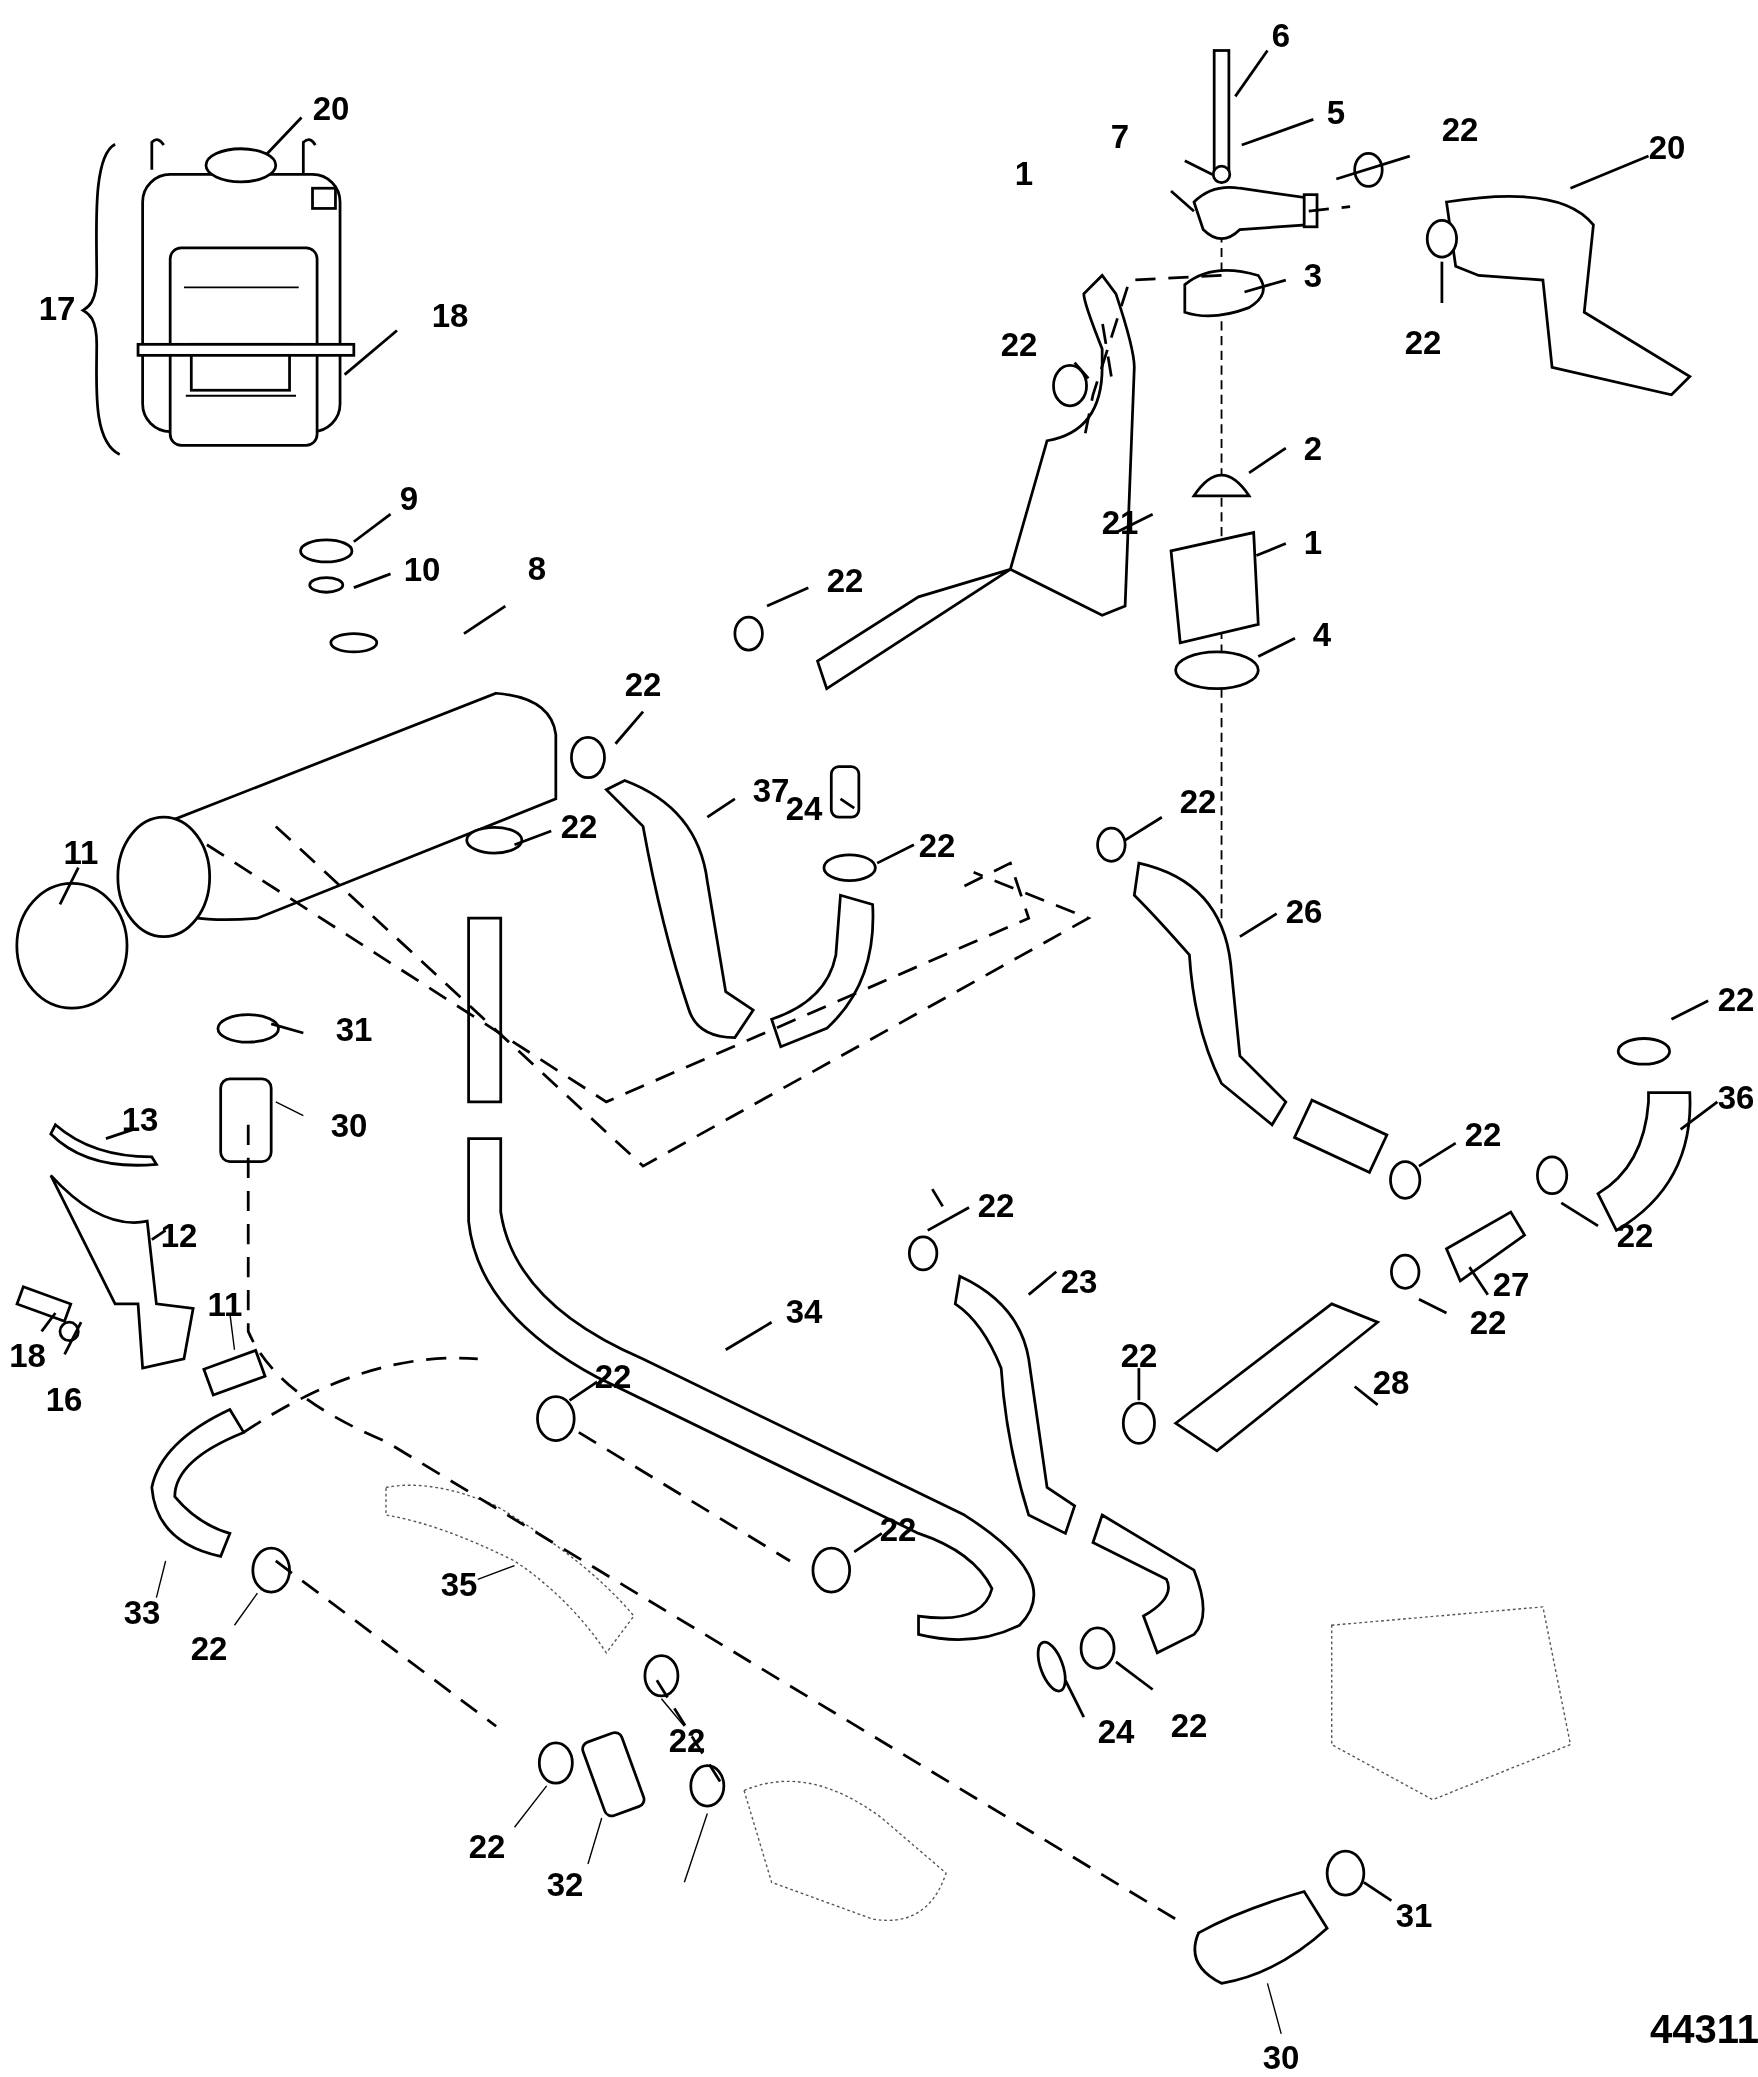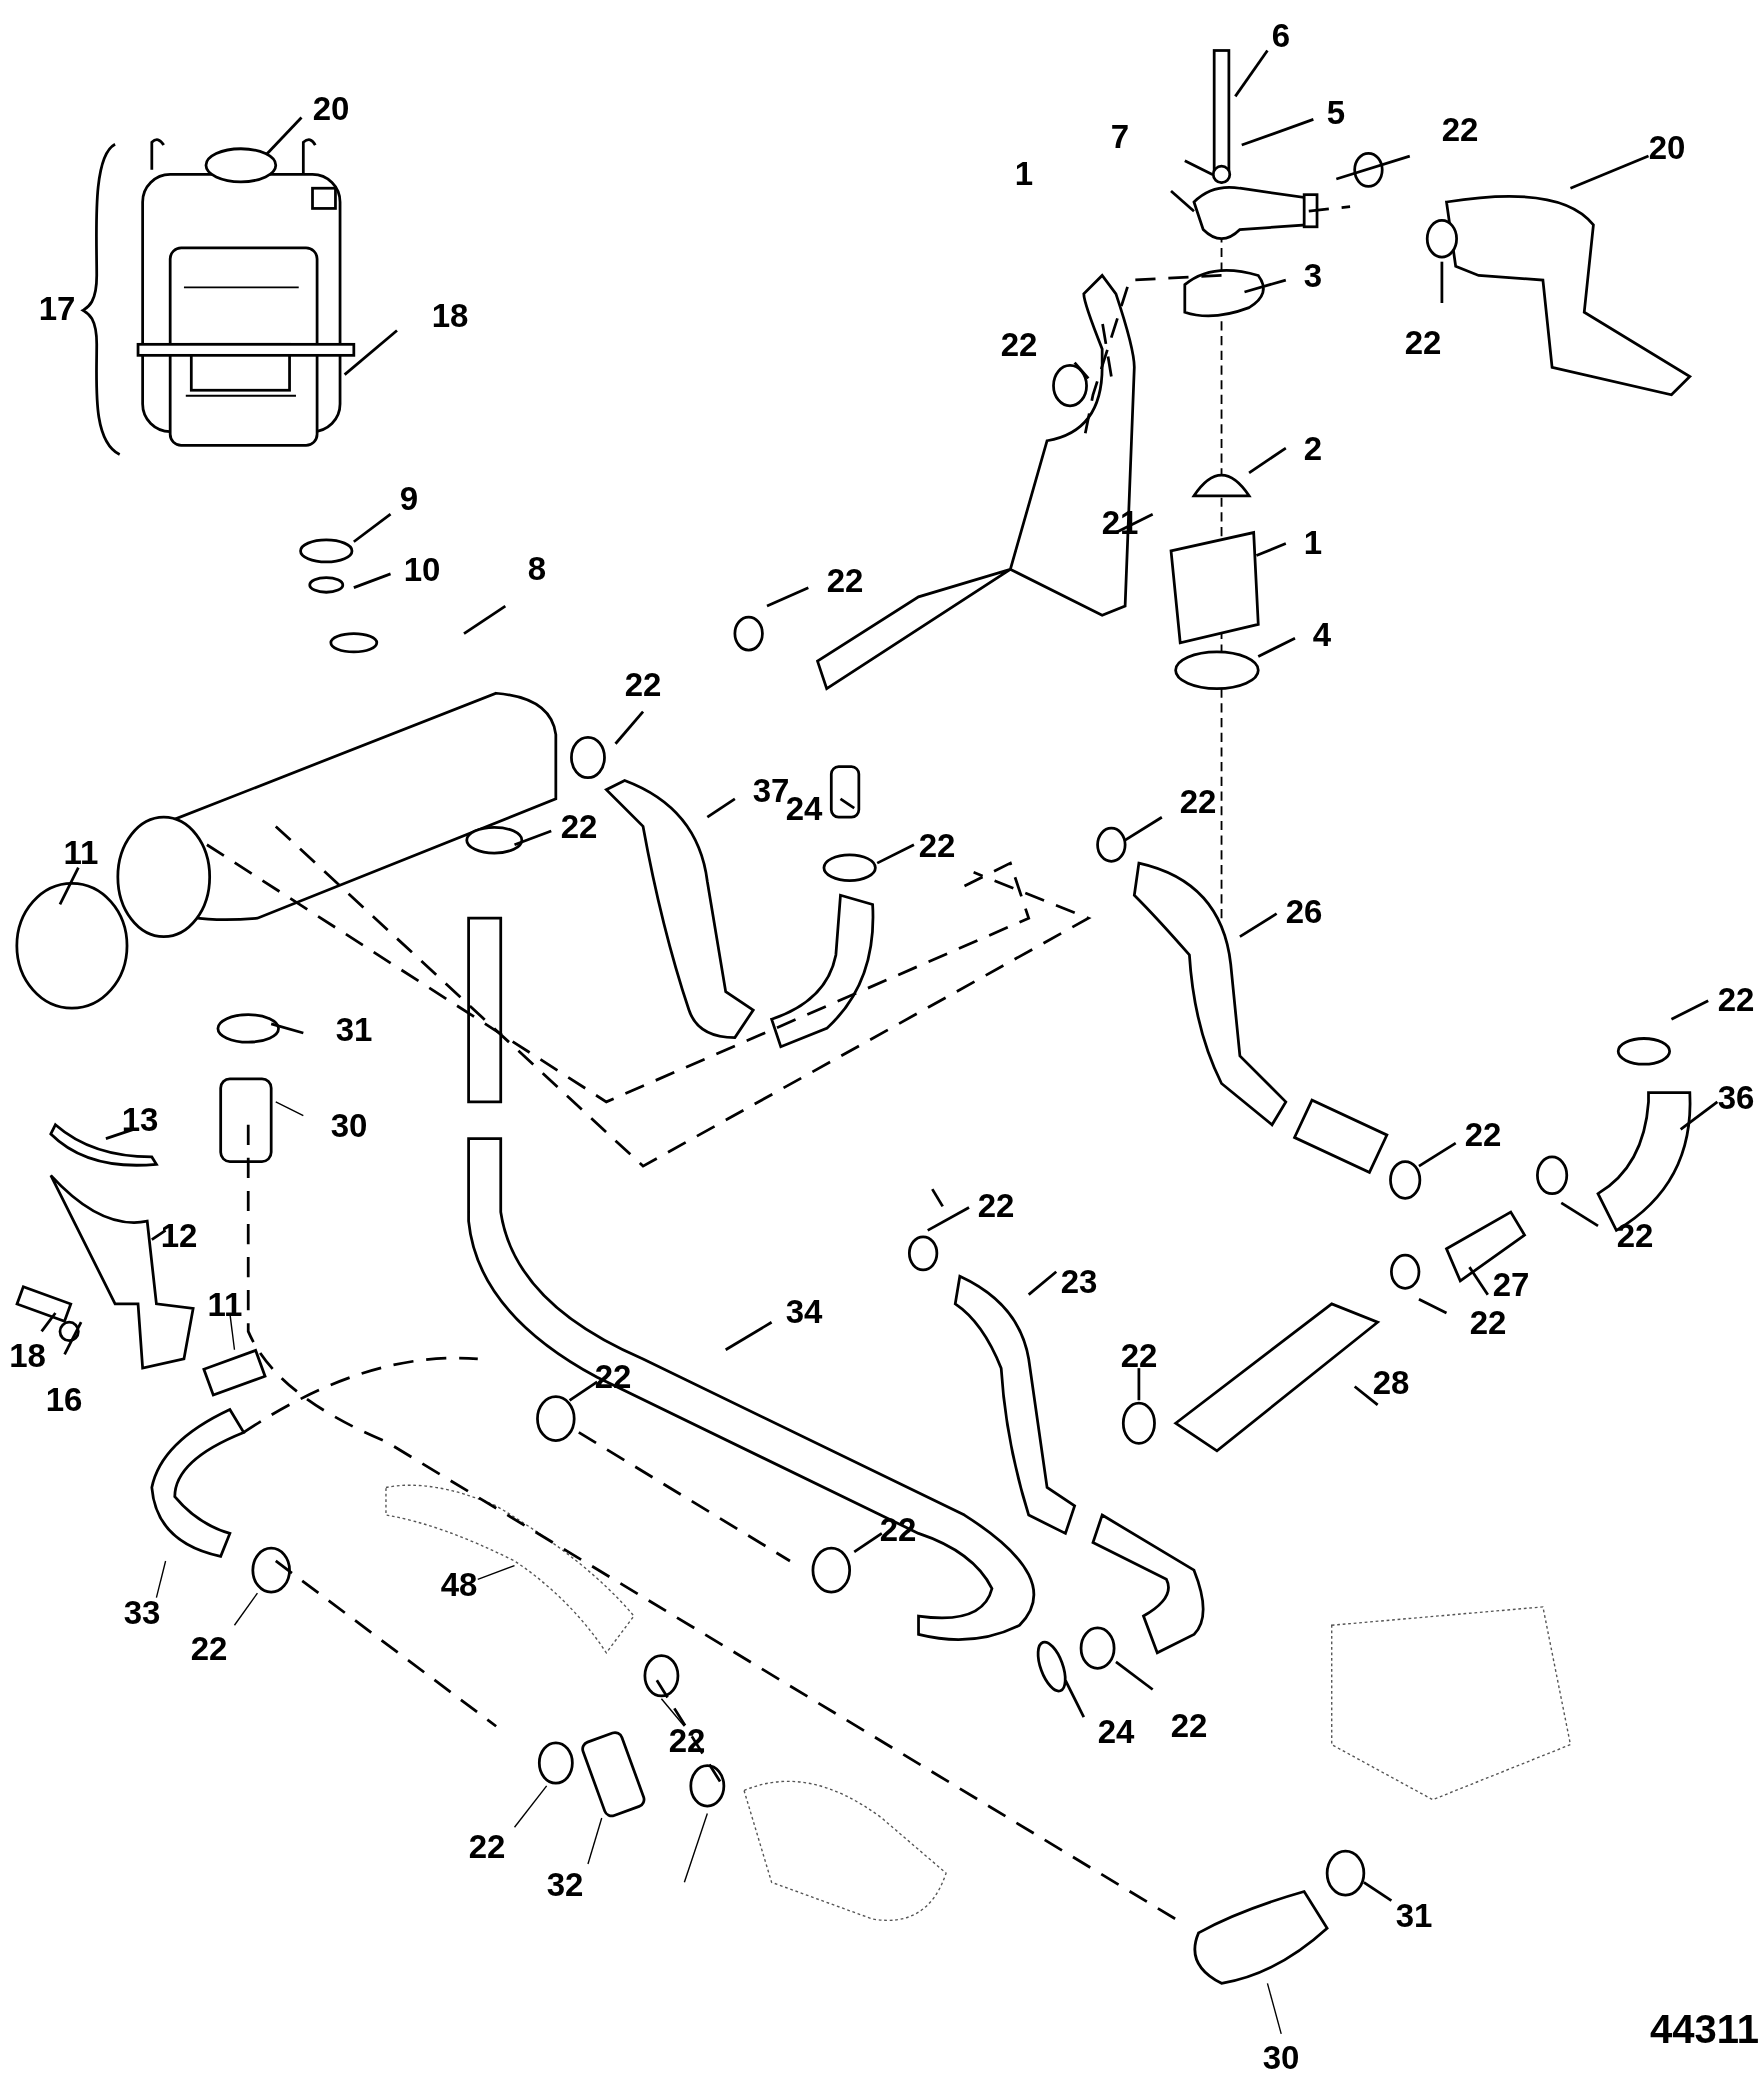--- a/index.html
+++ b/index.html
@@ -245,21 +245,21 @@
 <div class="callout" style="left:225px;top:1304px">11</div>
 <div class="callout" style="left:27.5px;top:1355px">18</div>
 <div class="callout" style="left:64px;top:1399px">16</div>
 <div class="callout" style="left:804px;top:1311px">34</div>
 <div class="callout" style="left:996px;top:1205px">22</div>
 <div class="callout" style="left:613px;top:1376px">22</div>
 <div class="callout" style="left:1139px;top:1355px">22</div>
 <div class="callout" style="left:1391px;top:1382px">28</div>
 <div class="callout" style="left:142px;top:1612px">33</div>
 <div class="callout" style="left:209px;top:1648px">22</div>
-<div class="callout" style="left:459px;top:1584px">48</div>
+<div class="callout" style="left:459px;top:1584px">35</div>
 <div class="callout" style="left:898px;top:1529px">22</div>
 <div class="callout" style="left:1116px;top:1731px">24</div>
 <div class="callout" style="left:1189px;top:1725px">22</div>
 <div class="callout" style="left:687px;top:1740px">22</div>
 <div class="callout" style="left:565px;top:1884px">32</div>
 <div class="callout" style="left:487px;top:1846px">22</div>
 <div class="callout" style="left:1414px;top:1915px">31</div>
 <div class="callout" style="left:1281px;top:2057px">30</div>
 
 <div class="fig-id">44311</div>

